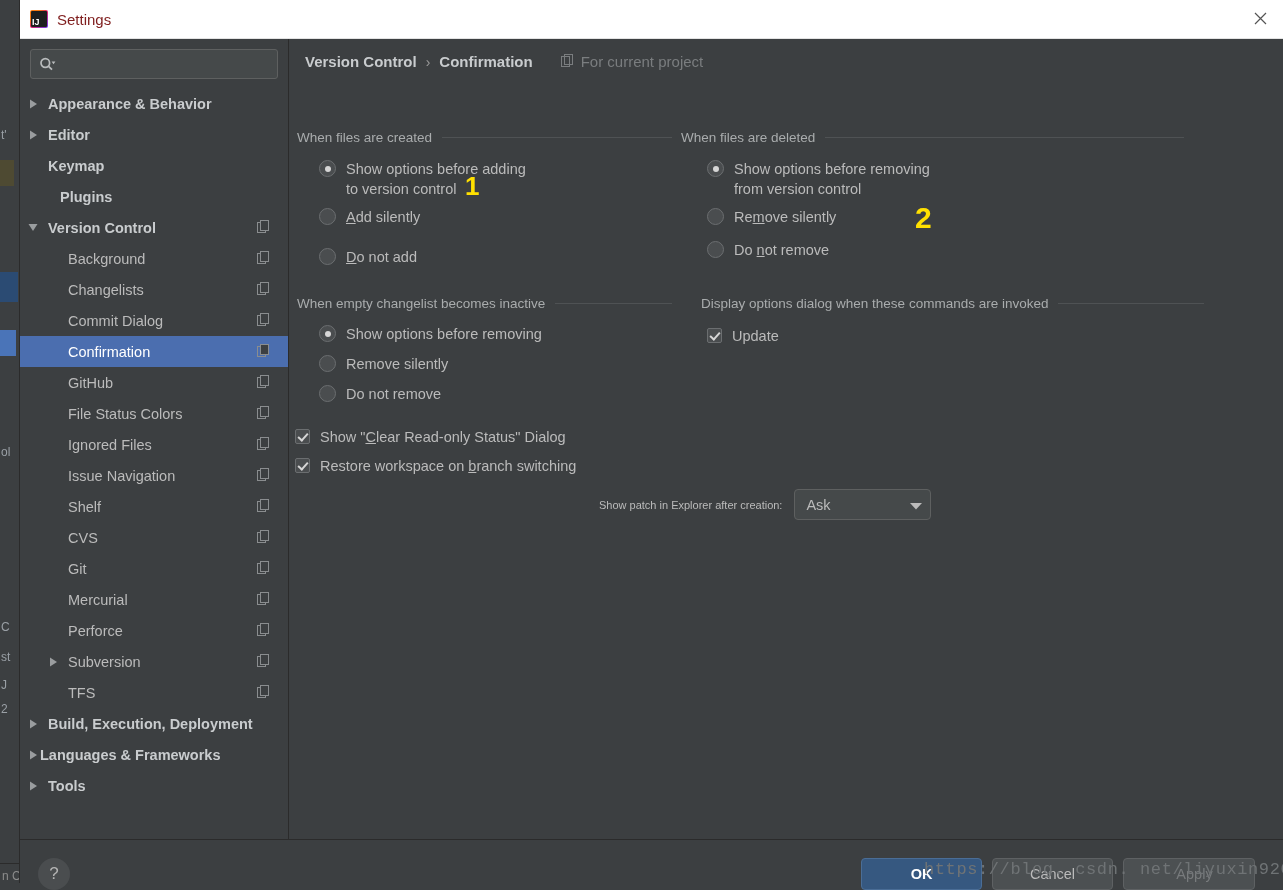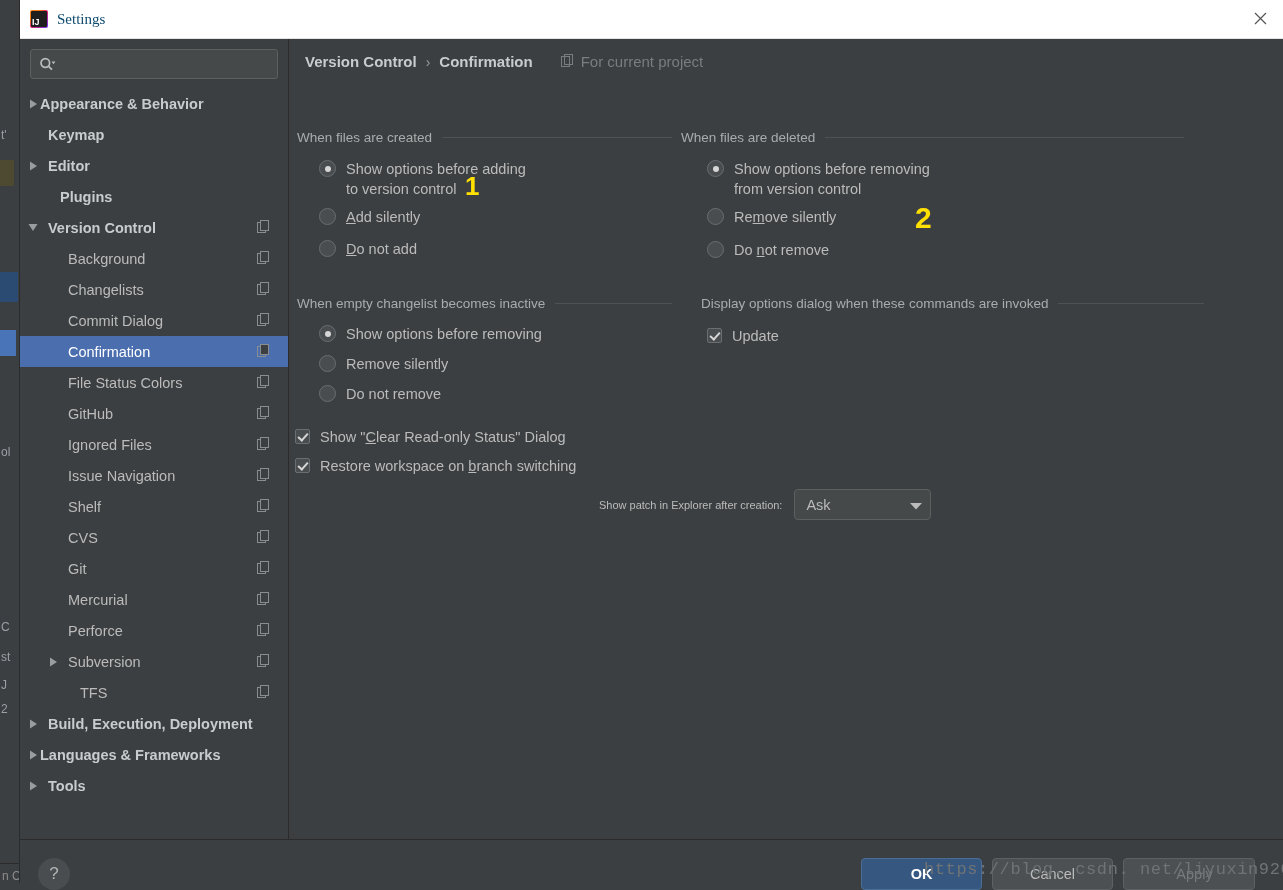--- a/index.html
+++ b/index.html
@@ -73,22 +73,22 @@
     font-size: 9px; font-weight: bold; color: #fff;
     font-family: "Liberation Sans", sans-serif;
     line-height: 11px;
   }
   #title-bar .app-icon::before {
     content: "";
     position: absolute; left: 1px; top: 1px; width: 16px; height: 16px;
     background: #1f1f1f; border-radius: 1px;
   }
   #title-bar .title-text {
-    font-size: 15px; color: #0c4a6e;
-    font-family: Liberation Serif, serif;
+    font-size: 15px; color: #7f1d1d;
+    font-family: Liberation Sans, sans-serif;
     text-align: right;
   }
   #close-btn {
     position: absolute; right: 0; top: 0;
     width: 46px; height: 37px;
     display: flex; align-items: center; justify-content: center;
     cursor: default;
   }
   #close-btn svg { display: block; }
 
@@ -333,36 +333,36 @@
           <input type="text" placeholder="" style="">
         </div>
       </div>
       <div id="tree">
           <div class="tree-row level0">
             <span class="tree-arrow" style="margin-left: 6px;">
               <svg width="9" height="10" viewBox="0 0 9 10">
                 <path d="M1 0.5 L8 5 L1 9.5 Z" fill="#9a9d9f"></path>
               </svg>
             </span>
-            <span class="tree-label" style="margin-left: 0;">Appearance &amp; Behavior</span>
-          </div>
-          <div class="tree-row level0">
-            <span class="tree-arrow" style="margin-left: 6px;"></span>
-            <span class="tree-label" style="margin-left: 8px;">Keymap</span>
+            <span class="tree-label" style="margin-left: 8px;">Appearance &amp; Behavior</span>
           </div>
           <div class="tree-row level0">
             <span class="tree-arrow" style="margin-left: 6px;">
               <svg width="9" height="10" viewBox="0 0 9 10">
                 <path d="M1 0.5 L8 5 L1 9.5 Z" fill="#9a9d9f"></path>
               </svg>
             </span>
             <span class="tree-label" style="margin-left: 8px;">Editor</span>
           </div>
           <div class="tree-row level0">
             <span class="tree-arrow" style="margin-left: 6px;"></span>
+            <span class="tree-label" style="margin-left: 8px;">Keymap</span>
+          </div>
+          <div class="tree-row level0">
+            <span class="tree-arrow" style="margin-left: 6px;"></span>
             <span class="tree-label" style="margin-left: 20px;">Plugins</span>
           </div>
           <div class="tree-row level0">
             <span class="tree-arrow" style="margin-left: 6px;">
               <svg width="10" height="9" viewBox="0 0 10 9">
                 <path d="M0.5 1 L9.5 1 L5 8 Z" fill="#9a9d9f"></path>
               </svg>
             </span>
             <span class="tree-label" style="margin-left: 8px;">Version Control</span>
             <span class="proj-icon"><svg width="13" height="13" viewBox="0 0 13 13">
@@ -397,29 +397,29 @@
           <div class="tree-row level1 selected">
             <span class="tree-arrow" style="margin-left: 26px;"></span>
             <span class="tree-label" style="margin-left: 8px;">Confirmation</span>
             <span class="proj-icon"><svg width="13" height="13" viewBox="0 0 13 13">
                 <rect x="0.5" y="2.5" width="8" height="10" stroke="#8a8d8f" fill="none" stroke-width="1"></rect>
                 <rect x="3.5" y="0.5" width="8" height="10" stroke="#8a8d8f" fill="#3c3f41" stroke-width="1"></rect>
               </svg></span>
           </div>
           <div class="tree-row level1">
             <span class="tree-arrow" style="margin-left: 26px;"></span>
+            <span class="tree-label" style="margin-left: 8px;">GitHub</span>
+            <span class="proj-icon"><svg width="13" height="13" viewBox="0 0 13 13">
+                <rect x="0.5" y="2.5" width="8" height="10" stroke="#8a8d8f" fill="none" stroke-width="1"></rect>
+                <rect x="3.5" y="0.5" width="8" height="10" stroke="#8a8d8f" fill="#3c3f41" stroke-width="1"></rect>
+              </svg></span>
+          </div>
+          <div class="tree-row level1">
+            <span class="tree-arrow" style="margin-left: 26px;"></span>
             <span class="tree-label" style="margin-left: 8px;">File Status Colors</span>
-            <span class="proj-icon"><svg width="13" height="13" viewBox="0 0 13 13">
-                <rect x="0.5" y="2.5" width="8" height="10" stroke="#8a8d8f" fill="none" stroke-width="1"></rect>
-                <rect x="3.5" y="0.5" width="8" height="10" stroke="#8a8d8f" fill="#3c3f41" stroke-width="1"></rect>
-              </svg></span>
-          </div>
-          <div class="tree-row level1">
-            <span class="tree-arrow" style="margin-left: 26px;"></span>
-            <span class="tree-label" style="margin-left: 8px;">GitHub</span>
             <span class="proj-icon"><svg width="13" height="13" viewBox="0 0 13 13">
                 <rect x="0.5" y="2.5" width="8" height="10" stroke="#8a8d8f" fill="none" stroke-width="1"></rect>
                 <rect x="3.5" y="0.5" width="8" height="10" stroke="#8a8d8f" fill="#3c3f41" stroke-width="1"></rect>
               </svg></span>
           </div>
           <div class="tree-row level1">
             <span class="tree-arrow" style="margin-left: 26px;"></span>
             <span class="tree-label" style="margin-left: 8px;">Ignored Files</span>
             <span class="proj-icon"><svg width="13" height="13" viewBox="0 0 13 13">
                 <rect x="0.5" y="2.5" width="8" height="10" stroke="#8a8d8f" fill="none" stroke-width="1"></rect>
@@ -481,21 +481,21 @@
               </svg>
             </span>
             <span class="tree-label" style="margin-left: 8px;">Subversion</span>
             <span class="proj-icon"><svg width="13" height="13" viewBox="0 0 13 13">
                 <rect x="0.5" y="2.5" width="8" height="10" stroke="#8a8d8f" fill="none" stroke-width="1"></rect>
                 <rect x="3.5" y="0.5" width="8" height="10" stroke="#8a8d8f" fill="#3c3f41" stroke-width="1"></rect>
               </svg></span>
           </div>
           <div class="tree-row level1">
             <span class="tree-arrow" style="margin-left: 26px;"></span>
-            <span class="tree-label" style="margin-left: 20px;">TFS</span>
+            <span class="tree-label" style="margin-left: 8px;">TFS</span>
             <span class="proj-icon"><svg width="13" height="13" viewBox="0 0 13 13">
                 <rect x="0.5" y="2.5" width="8" height="10" stroke="#8a8d8f" fill="none" stroke-width="1"></rect>
                 <rect x="3.5" y="0.5" width="8" height="10" stroke="#8a8d8f" fill="#3c3f41" stroke-width="1"></rect>
               </svg></span>
           </div>
           <div class="tree-row level0">
             <span class="tree-arrow" style="margin-left: 6px;">
               <svg width="9" height="10" viewBox="0 0 9 10">
                 <path d="M1 0.5 L8 5 L1 9.5 Z" fill="#9a9d9f"></path>
               </svg>
@@ -544,21 +544,21 @@
       </div>
       <div id="grp-created">
           <div class="radio-row checked" style="left: 30px; top: 120px;">
             <span class="radio-mark"></span>
             <span class="rlabel">Show options before adding<br>to version control</span>
           </div>
           <div class="radio-row" style="left: 30px; top: 168px;">
             <span class="radio-mark"></span>
             <span class="rlabel"><span class="mn">A</span>dd silently</span>
           </div>
-          <div class="radio-row" style="left: 30px; top: 200px;">
+          <div class="radio-row" style="left: 30px; top: 208px;">
             <span class="radio-mark"></span>
             <span class="rlabel"><span class="mn">D</span>o not add</span>
           </div>
         </div>
 
       <div class="section-head" style="left:392px; top:91px; width:503px;">
         <span class="sh-label">When files are deleted</span>
         <span class="sh-line"></span>
       </div>
       <div id="grp-deleted">

